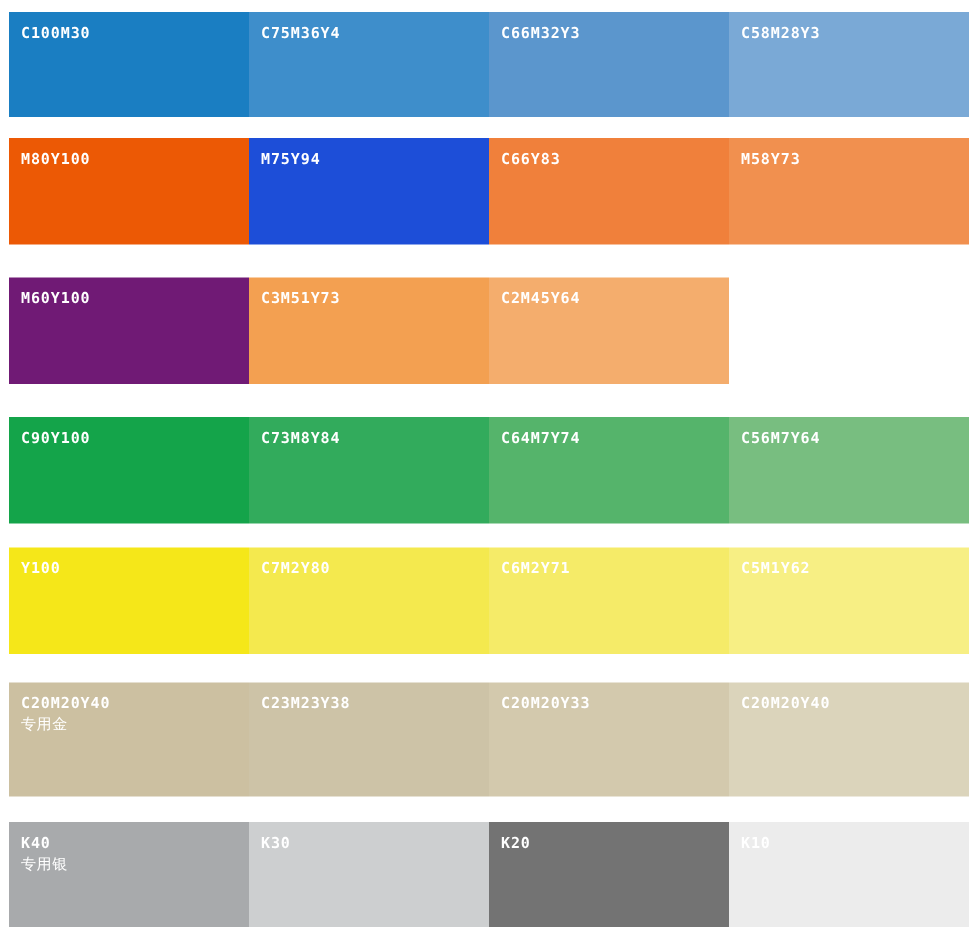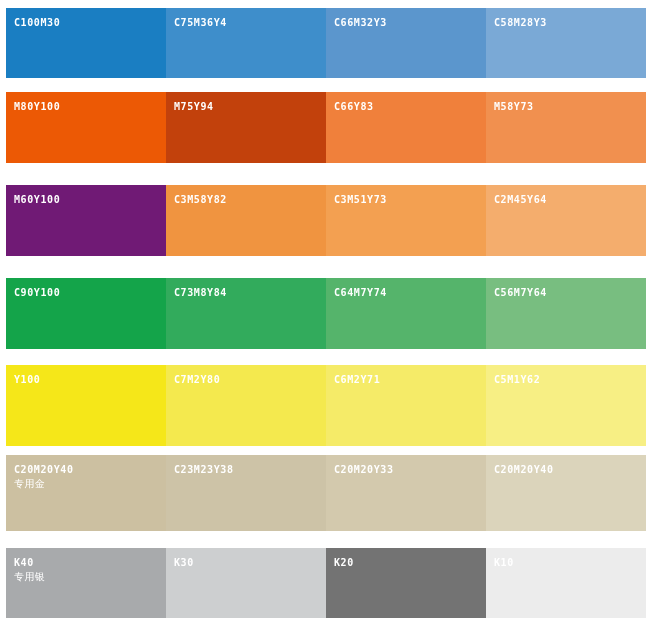--- a/index.html
+++ b/index.html
@@ -91,21 +91,21 @@
           <span class="swatch-code" style="color: rgb(255, 255, 255);">C58M28Y3</span>
         </div>
       </div>
     </div>
     <div class="swatch-row" style="top: 92px; height: 71px;">
       <div class="swatch" style="background: rgb(236, 89, 5);">
         <div class="swatch-labels">
           <span class="swatch-code" style="color: rgb(255, 255, 255);">M80Y100</span>
         </div>
       </div>
-      <div class="swatch" style="background: #c2410c;">
+      <div class="swatch" style="background: #1d4ed8;">
         <div class="swatch-labels">
           <span class="swatch-code" style="color: rgb(255, 255, 255);">M75Y94</span>
         </div>
       </div>
       <div class="swatch" style="background: rgb(240, 128, 59);">
         <div class="swatch-labels">
           <span class="swatch-code" style="color: rgb(255, 255, 255);">C66Y83</span>
         </div>
       </div>
       <div class="swatch" style="background: rgb(241, 144, 79);">
@@ -113,25 +113,20 @@
           <span class="swatch-code" style="color: rgb(255, 255, 255);">M58Y73</span>
         </div>
       </div>
     </div>
     <div class="swatch-row" style="top: 185px; height: 71px;">
       <div class="swatch" style="background: #701a75;">
         <div class="swatch-labels">
           <span class="swatch-code" style="color: rgb(255, 255, 255);">M60Y100</span>
         </div>
       </div>
-      <div class="swatch" style="background: rgb(240, 148, 64);">
-        <div class="swatch-labels">
-          <span class="swatch-code" style="color: rgb(255, 255, 255);">C3M58Y82</span>
-        </div>
-      </div>
       <div class="swatch" style="background: rgb(243, 160, 81);">
         <div class="swatch-labels">
           <span class="swatch-code" style="color: rgb(255, 255, 255);">C3M51Y73</span>
         </div>
       </div>
       <div class="swatch" style="background: rgb(244, 173, 109);">
         <div class="swatch-labels">
           <span class="swatch-code" style="color: rgb(255, 255, 255);">C2M45Y64</span>
         </div>
       </div>
@@ -151,21 +146,21 @@
         <div class="swatch-labels">
           <span class="swatch-code" style="color: rgb(255, 255, 255);">C64M7Y74</span>
         </div>
       </div>
       <div class="swatch" style="background: rgb(120, 190, 128);">
         <div class="swatch-labels">
           <span class="swatch-code" style="color: rgb(255, 255, 255);">C56M7Y64</span>
         </div>
       </div>
     </div>
-    <div class="swatch-row" style="top: 365px; height: 81px;">
+    <div class="swatch-row" style="top: 365px; height: 71px;">
       <div class="swatch" style="background: rgb(245, 231, 25);">
         <div class="swatch-labels">
           <span class="swatch-code" style="color: rgb(255, 255, 255);">Y100</span>
         </div>
       </div>
       <div class="swatch" style="background: rgb(244, 233, 78);">
         <div class="swatch-labels">
           <span class="swatch-code" style="color: rgb(255, 255, 255);">C7M2Y80</span>
         </div>
       </div>

